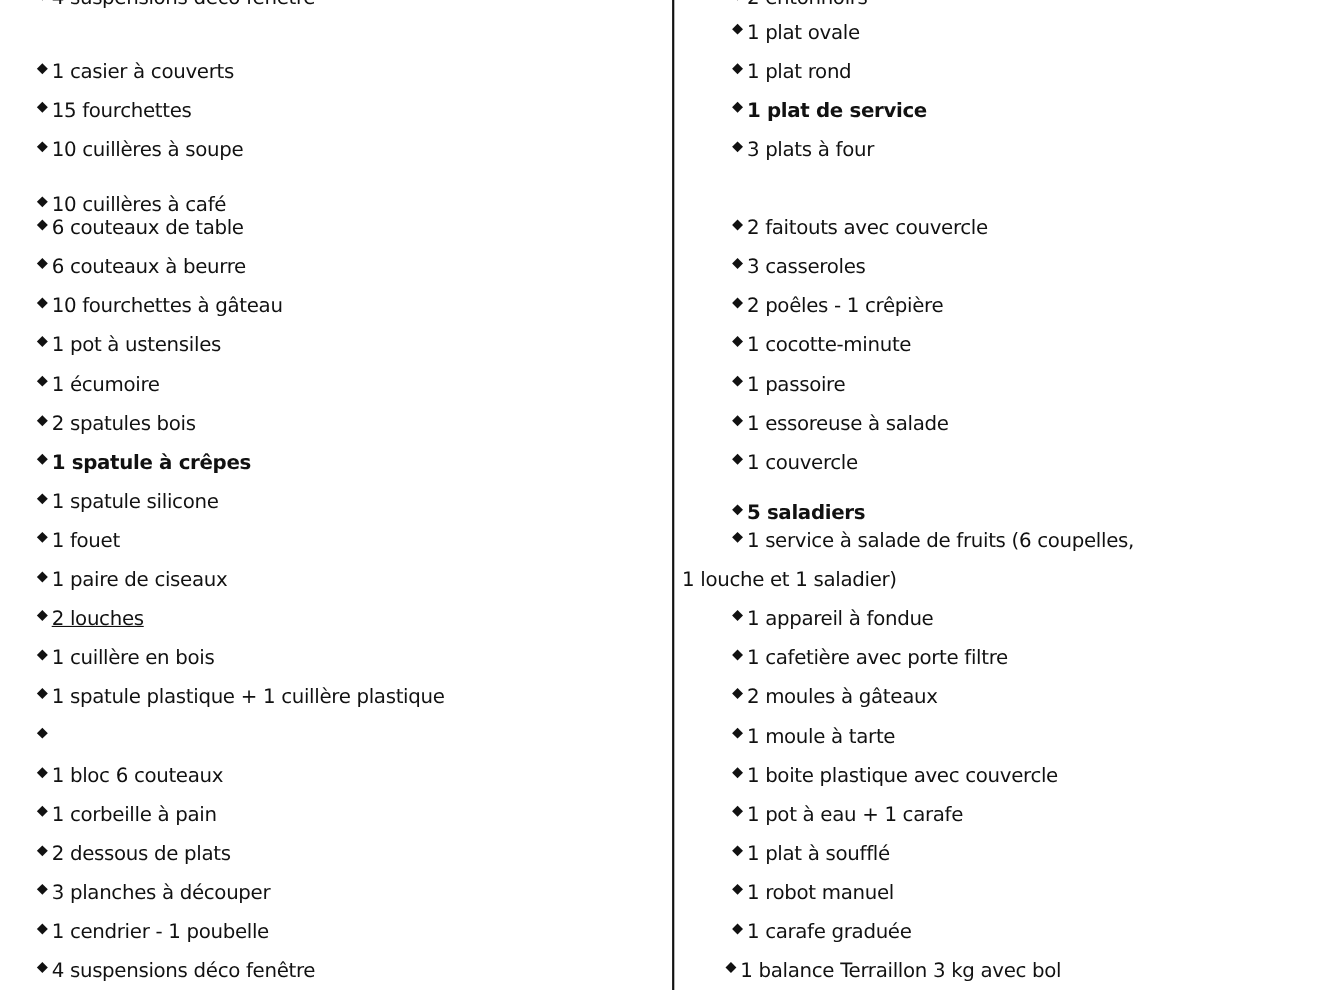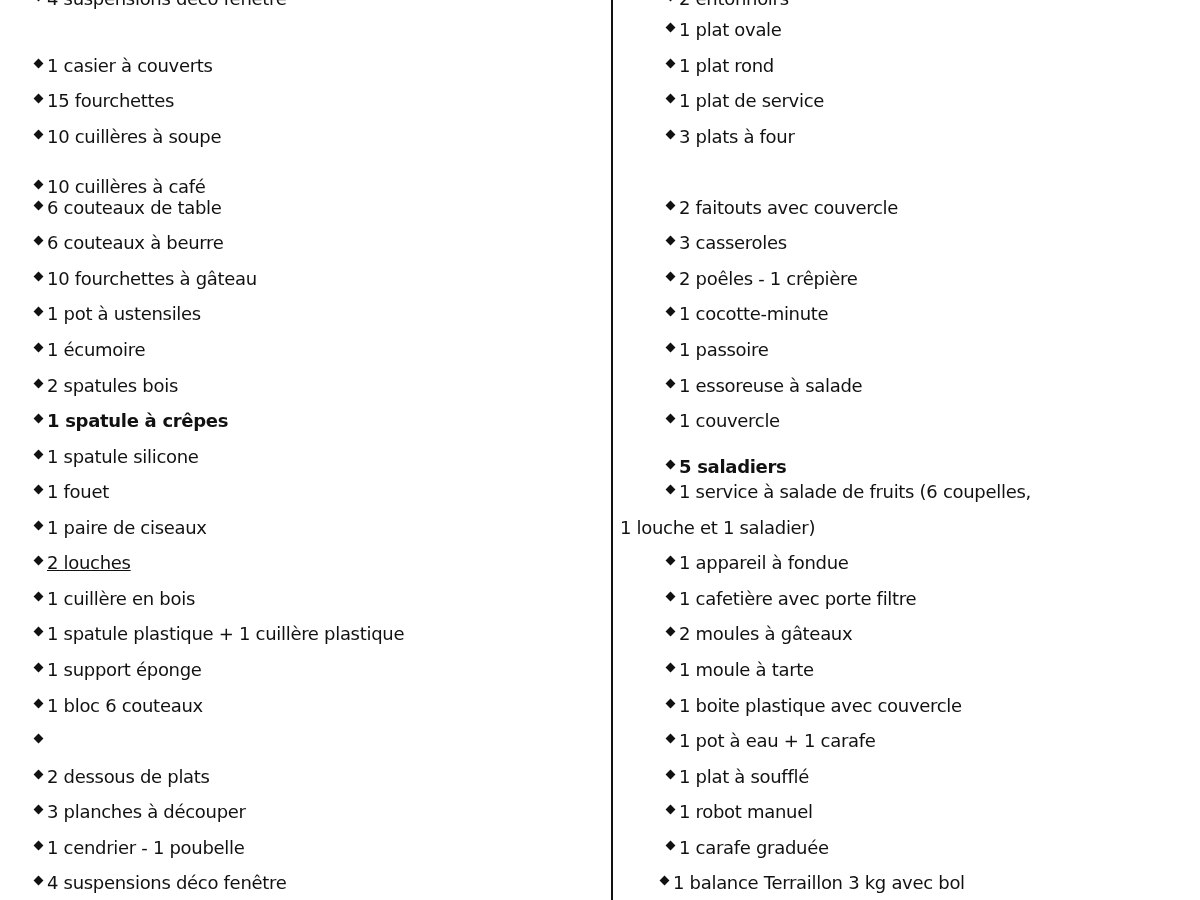--- a/index.html
+++ b/index.html
@@ -71,38 +71,38 @@
       <div class="line" style="top: 299px; left: 0px;"><span class="bullet"></span><span>1 pot à ustensiles</span></div>
       <div class="line" style="top: 335px; left: 0px;"><span class="bullet"></span><span>1 écumoire</span></div>
       <div class="line" style="top: 371px; left: 0px;"><span class="bullet"></span><span>2 spatules bois</span></div>
       <div class="line" style="top: 406px; left: 0px; font-weight: bold;"><span class="bullet"></span><span>1 spatule à crêpes</span></div>
       <div class="line" style="top: 442px; left: 0px;"><span class="bullet"></span><span>1 spatule silicone</span></div>
       <div class="line" style="top: 477px; left: 0px;"><span class="bullet"></span><span>1 fouet</span></div>
       <div class="line" style="top: 513px; left: 0px;"><span class="bullet"></span><span>1 paire de ciseaux</span></div>
       <div class="line" style="top: 548px; left: 0px; text-decoration: underline;"><span class="bullet"></span><span>2 louches</span></div>
       <div class="line" style="top: 584px; left: 0px;"><span class="bullet"></span><span>1 cuillère en bois</span></div>
       <div class="line" style="top: 619px; left: 0px;"><span class="bullet"></span><span>1 spatule plastique + 1 cuillère plastique</span></div>
-      <div class="line" style="top: 655px; left: 0px;"><span class="bullet"></span><span>1 support éponge</span></div>
+      <div class="line" style="top: 655px; left: 0px;"><span class="bullet"></span></div>
       <div class="line" style="top: 691px; left: 0px;"><span class="bullet"></span><span>1 bloc 6 couteaux</span></div>
-      <div class="line" style="top: 726px; left: 0px;"><span class="bullet"></span></div>
+      <div class="line" style="top: 726px; left: 0px;"><span class="bullet"></span><span>1 corbeille à pain</span></div>
       <div class="line" style="top: 762px; left: 0px;"><span class="bullet"></span><span>2 dessous de plats</span></div>
       <div class="line" style="top: 797px; left: 0px;"><span class="bullet"></span><span>3 planches à découper</span></div>
       <div class="line" style="top: 833px; left: 0px;"><span class="bullet"></span><span>1 cendrier  -  1 poubelle</span></div>
       <div class="line" style="top: 868px; left: 0px;"><span class="bullet"></span><span>4 suspensions déco fenêtre</span></div>
     </div>
 
   <div class="divider"></div>
 
   <div class="col col-right" id="col-right">
     <div class="line cut" style="left:47px">
       <span class="bullet"></span><span>2 entonnoirs</span>
     </div>
   <div class="line" style="top: 15px; left: 47px;"><span class="bullet"></span><span>1 plat ovale</span></div>
       <div class="line" style="top: 51px; left: 47px;"><span class="bullet"></span><span>1 plat rond</span></div>
-      <div class="line" style="top: 86px; left: 47px;"><span class="bullet"></span><span>1 plat de service</span></div>
+      <div class="line" style="top: 86px; left: 47px; font-weight: bold;"><span class="bullet"></span><span>1 plat de service</span></div>
       <div class="line" style="top: 122px; left: 47px;"><span class="bullet"></span><span>3 plats à four</span></div>
       <div class="line" style="top: 193px; left: 47px;"><span class="bullet"></span><span>2 faitouts avec couvercle</span></div>
       <div class="line" style="top: 228px; left: 47px; text-align: center;"><span class="bullet"></span><span>3 casseroles</span></div>
       <div class="line" style="top: 264px; left: 47px;"><span class="bullet"></span><span>2 poêles  -  1 crêpière</span></div>
       <div class="line" style="top: 299px; left: 47px;"><span class="bullet"></span><span>1 cocotte-minute</span></div>
       <div class="line" style="top: 335px; left: 47px;"><span class="bullet"></span><span>1 passoire</span></div>
       <div class="line" style="top: 371px; left: 47px;"><span class="bullet"></span><span>1 essoreuse à salade</span></div>
       <div class="line" style="top: 406px; left: 47px;"><span class="bullet"></span><span>1 couvercle</span></div>
       <div class="line" style="top: 452px; left: 47px; font-weight: bold;"><span class="bullet"></span><span>5 saladiers</span></div>
       <div class="line" style="top: 477px; left: 47px;"><span class="bullet"></span><span>1 service à salade de fruits (6 coupelles,</span></div>

